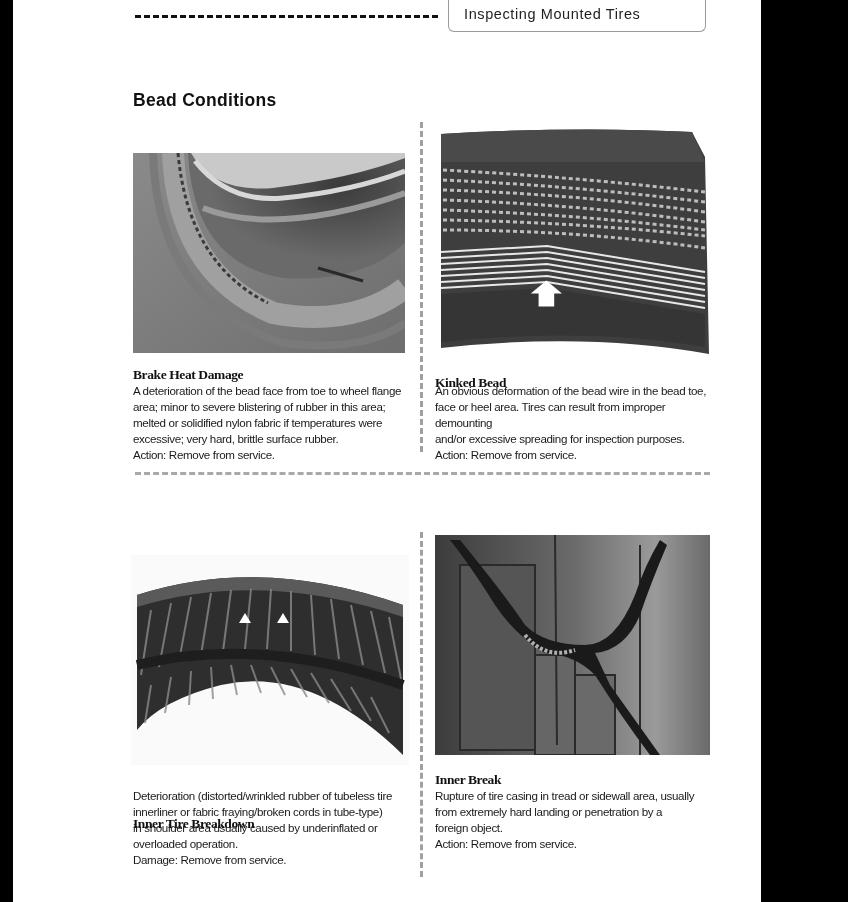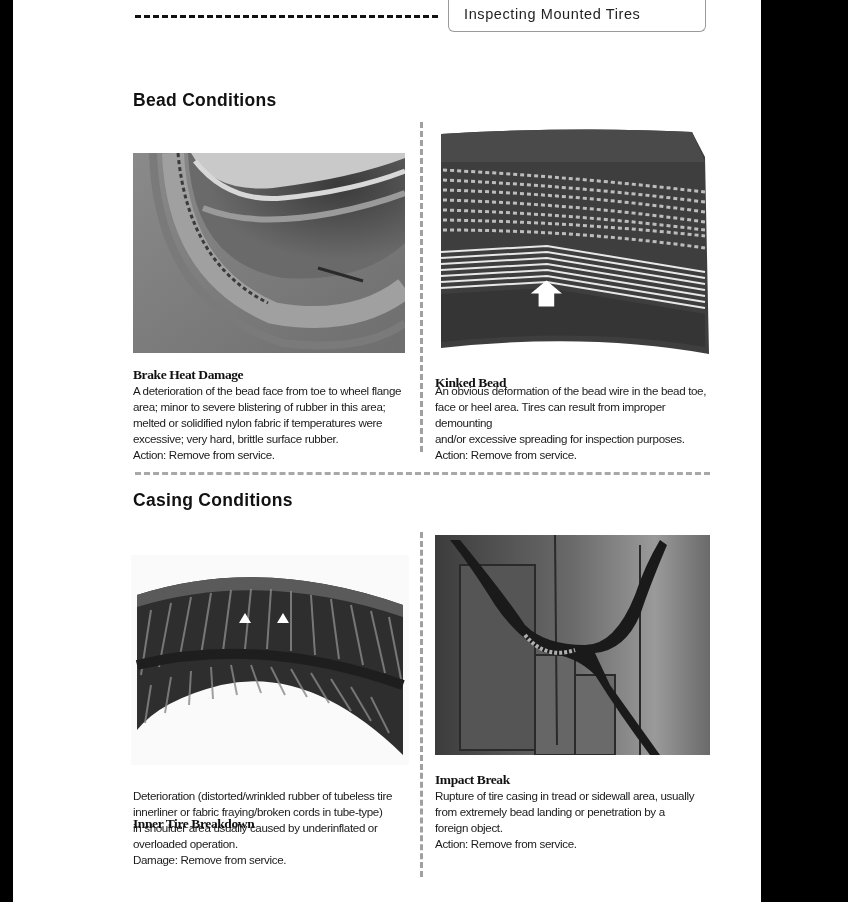--- a/index.html
+++ b/index.html
@@ -127,21 +127,20 @@
 Action: Remove from service.</div>
 
   <div class="card-title" style="left:422px;top:375px;text-align:center;">Kinked Bead</div>
   <div class="card-desc" style="left:422px;top:383px;width:290px;">An obvious deformation of the bead wire in the bead toe,
 face or heel area. Tires can result from improper demounting
 and/or excessive spreading for inspection purposes.
 Action: Remove from service.</div>
 
   <div class="hdash" style="top:472px;"></div>
 
-  <div class="section-title" style="top:490px;">Casing Conditions</div>
 
   <div class="vdash" style="top:532px;height:345px;"></div>
 
   <div class="photo" style="left:118px;top:555px;width:278px;height:210px;">
     <svg viewBox="0 0 278 210" preserveAspectRatio="none">
       <rect width="278" height="210" fill="#fafafa"></rect>
       <path d="M6 40 Q130 0 272 50 L272 200 Q180 110 90 130 Q30 145 6 175 Z" fill="#2e2e2e"></path>
       <path d="M6 40 Q130 0 272 50 L272 62 Q130 14 6 52 Z" fill="#5a5a5a"></path>
       <g stroke="#8a8a8a" stroke-width="2" fill="none" opacity="0.8">
         <path d="M20 55 L10 120"></path>
@@ -197,19 +196,19 @@
     </svg>
   </div>
 
   <div class="card-title" style="left:120px;top:816px;">Inner Tire Breakdown</div>
   <div class="card-desc" style="left:120px;top:788px;width:285px;">Deterioration (distorted/wrinkled rubber of tubeless tire
 innerliner or fabric fraying/broken cords in tube-type)
 in shoulder area usually caused by underinflated or
 overloaded operation.
 Damage: Remove from service.</div>
 
-  <div class="card-title" style="left:422px;top:772px;">Impact Break</div>
+  <div class="card-title" style="left:422px;top:772px;">Inner Break</div>
   <div class="card-desc" style="left:422px;top:788px;width:290px;">Rupture of tire casing in tread or sidewall area, usually
-from extremely bead landing or penetration by a
+from extremely hard landing or penetration by a
 foreign object.
 Action: Remove from service.</div>
 
 </div>
 
 </body></html>

